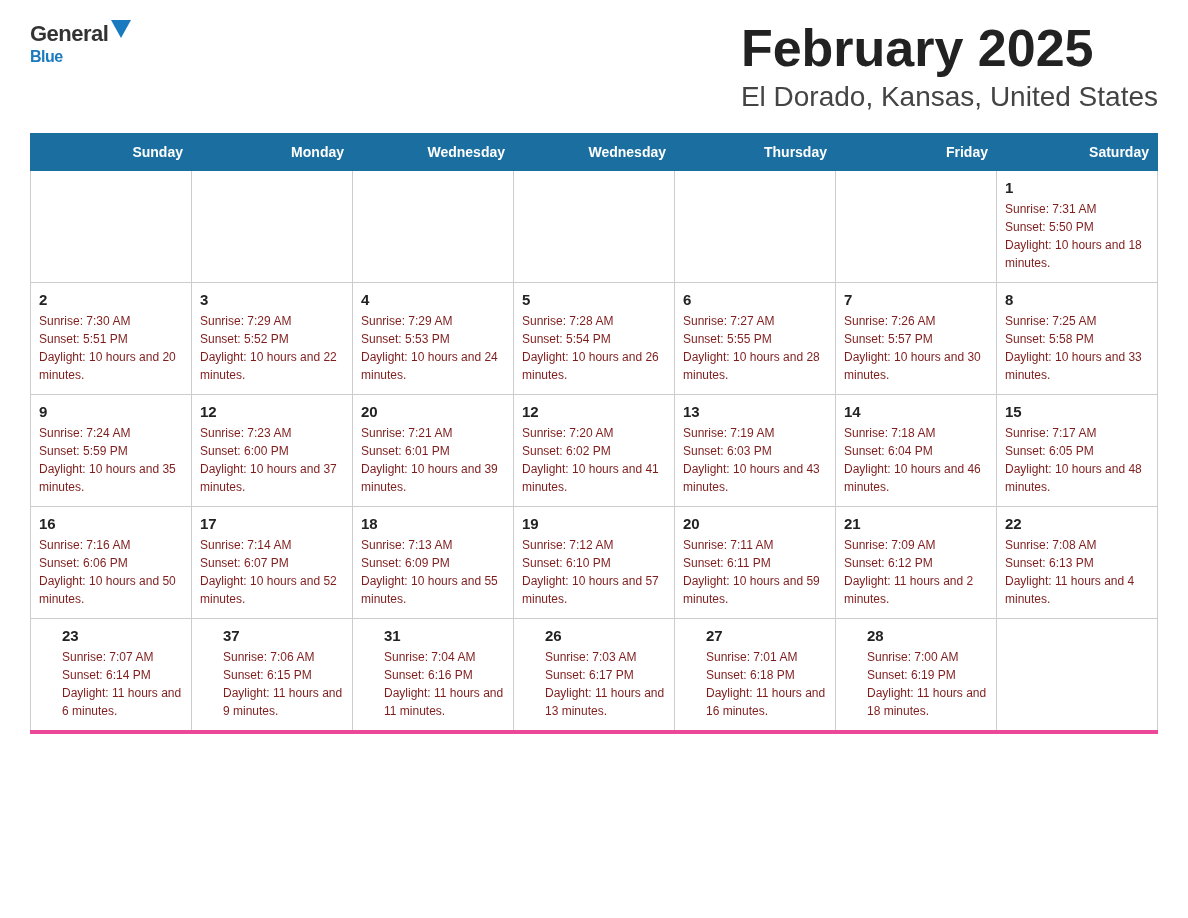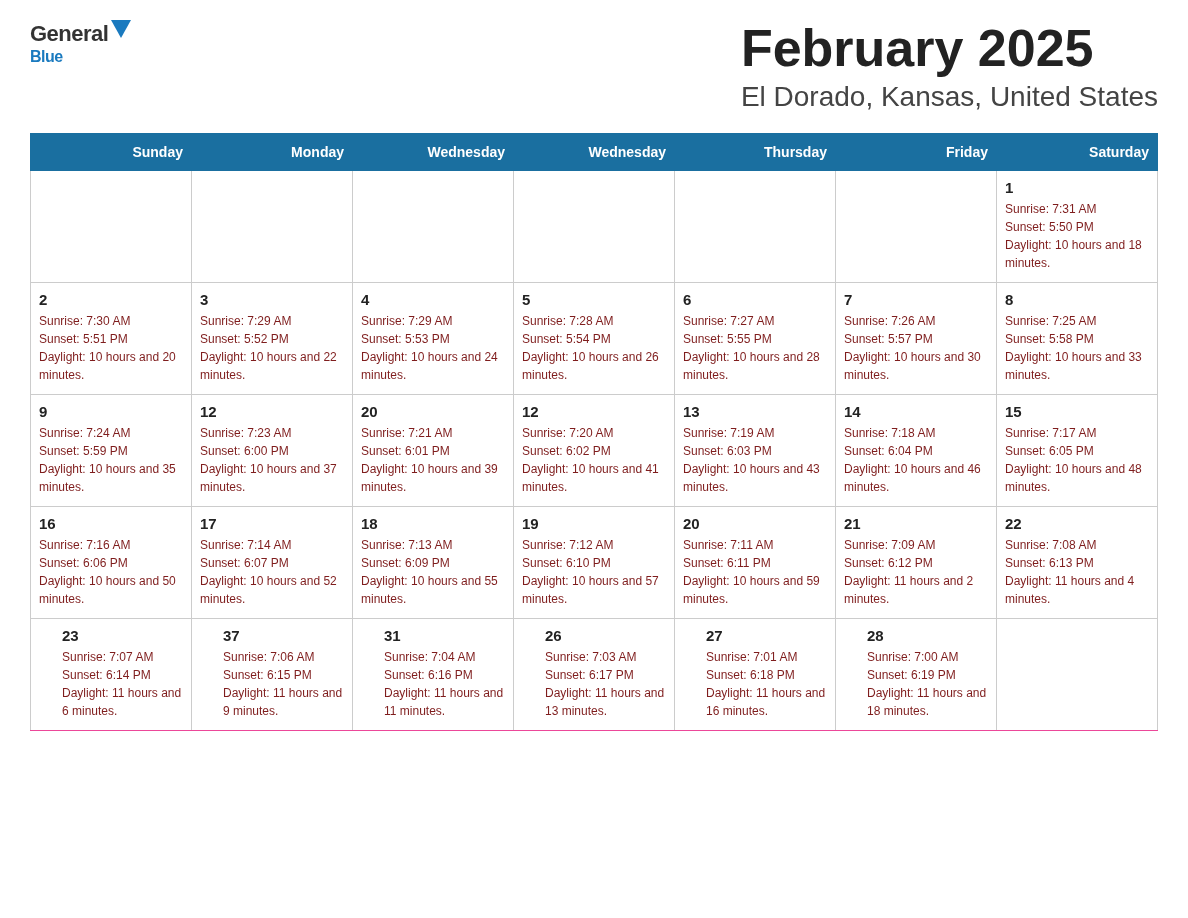--- a/index.html
+++ b/index.html
@@ -61,21 +61,21 @@
     }
     .day-info {
       font-size: 12px;
       color: #7f1d1d;
       line-height: 1.5;
     }
     tbody tr td.empty {
       background: #fff;
     }
     tbody tr:last-child td {
-      border-bottom: 1px solid #ec4899;
+      border-bottom: 4px solid #ec4899;
       padding-left: 31px;
     }
     .logo-row {
       display: flex;
       align-items: center;
     }
     .logo-line1 {
       font-size: 22px;
       font-weight: bold;
       color: #333;

